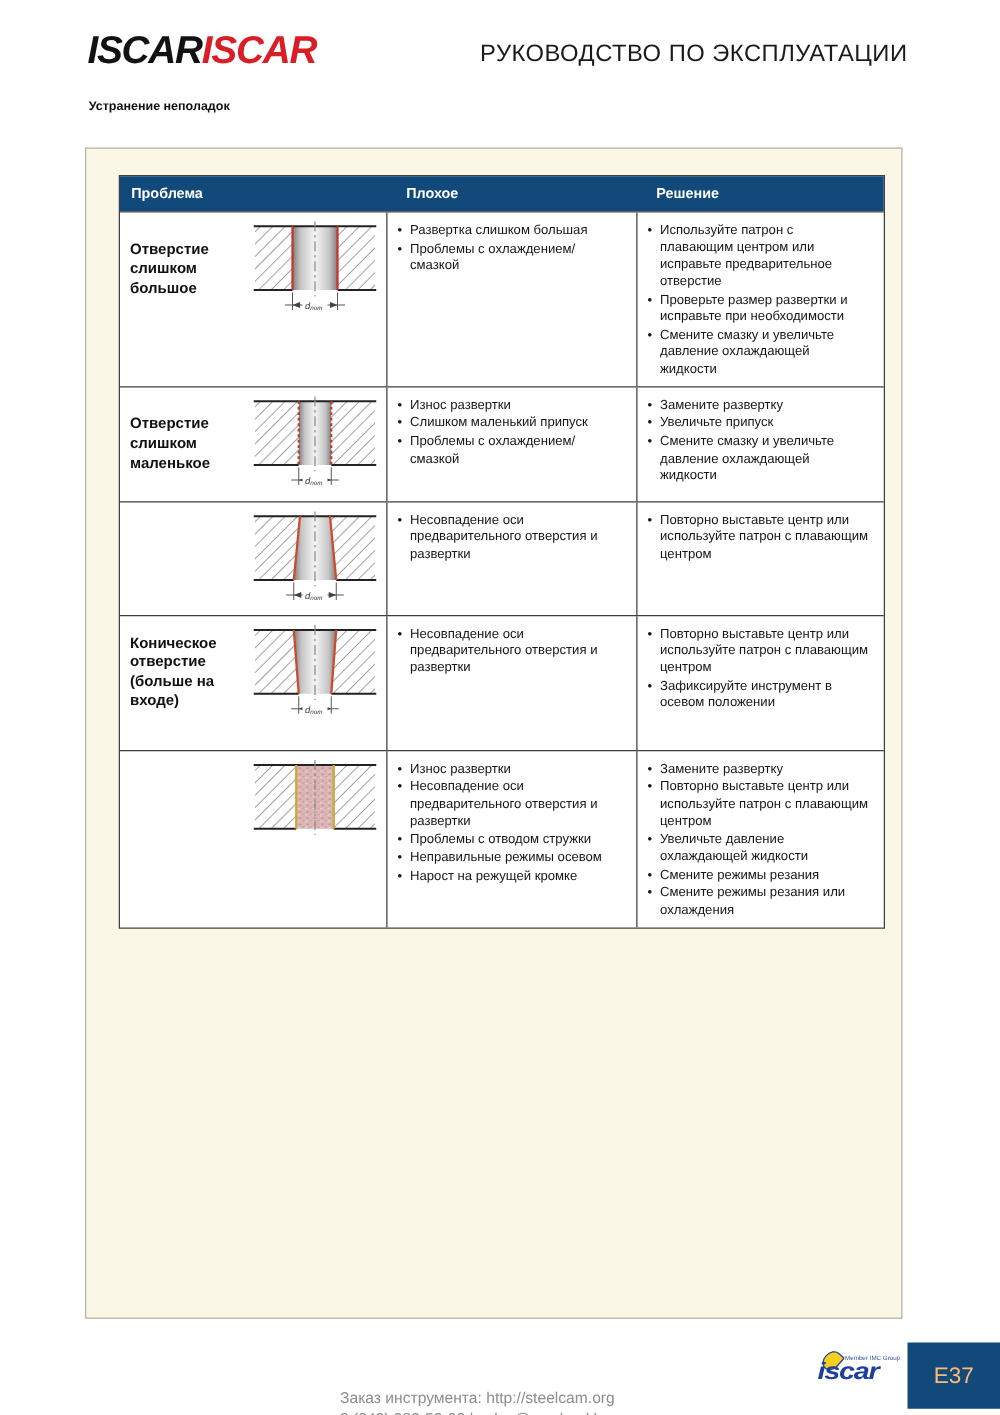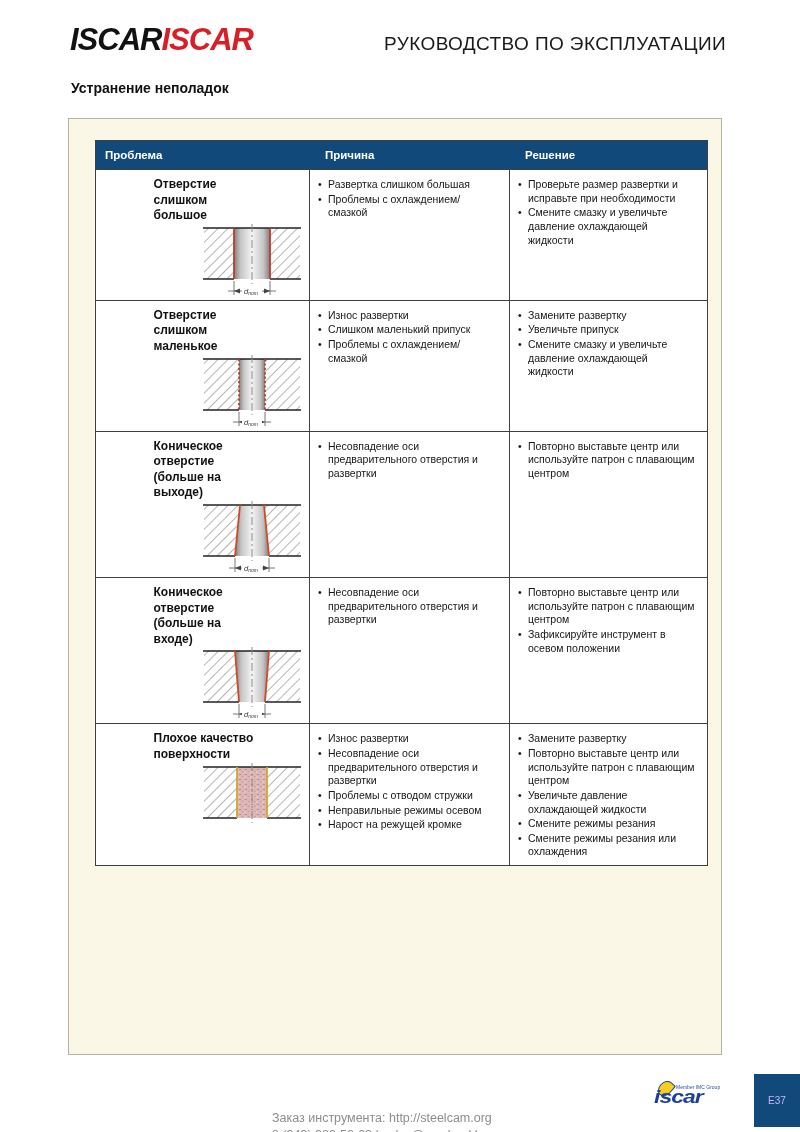--- a/index.html
+++ b/index.html
@@ -7,72 +7,72 @@
        font-family:"Liberation Sans","DejaVu Sans",sans-serif;color:#111;}
   .page{position:absolute;inset:0;background:#fff;}
 
   
   .brand{position:absolute;left:70px;top:22px;font-size:31px;font-weight:bold;
          font-style:italic;letter-spacing:-1px;white-space:nowrap;}
   .brand .iscar{color:#121212;}
   .brand .reamer{color:#D81E26;}
   .manual-title{position:absolute;right:74px;top:33px;font-size:19px;color:#1a1a1a;
                 letter-spacing:.4px;white-space:nowrap;}
-  .section-title{position:absolute;left:71px;top:80px;font-size:14px;font-weight:bold;margin:0;}
+  .section-title{position:absolute;left:71px;top:80px;font-size:10px;font-weight:bold;margin:0;}
 
   
   .panel{position:absolute;left:68px;top:118px;width:654px;height:937px;
          background:#FAF7E6;border:1px solid #b7b3a2;box-sizing:border-box;}
 
   
   .ttable{width:613px;margin:21px 0 0 26px;background:#fff;
           border:1.5px solid #3f3f3f;box-sizing:border-box;}
   .thead{display:grid;grid-template-columns:213px 200px 197px;background:#12497B;
          color:#fff;font-weight:bold;font-size:11.5px;height:28px;align-items:center;}
   .thead>div{padding-left:9px;box-sizing:border-box;}
   .thead>div:nth-child(n+2){padding-left:16px;}
   .trow{display:grid;grid-template-columns:213px 200px 197px;border-top:1.5px solid #3f3f3f;}
   .cell{box-sizing:border-box;}
   .cell+.cell{border-left:1.2px solid #3f3f3f;}
-  .pinner{display:flex;align-items:center;padding:7px 4px 0 8px;flex-direction:column;}
+  .pinner{display:flex;align-items:center;padding:7px 4px 0 8px;}
   .plabel{width:102px;font-size:12px;font-weight:bold;line-height:1.3;}
   .diag{margin-left:auto;margin-right:3px;flex:0 0 auto;}
   ul.bullets{margin:8px 0 6px 0;padding:0 10px 0 7px;list-style:none;
              font-size:10.5px;line-height:1.3;color:#161616;}
   ul.bullets li{position:relative;padding-left:11px;margin-bottom:1px;}
   ul.bullets li::before{content:"\2022";position:absolute;left:1px;top:0;}
 
   
   .order{position:absolute;left:272px;top:1110px;font-size:12.5px;line-height:1.35;
          color:#8d8d8d;}
   .flogo{position:absolute;left:650px;top:1080px;width:92px;height:36px;}
   .flame{position:absolute;left:9px;top:0;width:11px;height:15px;background:#F5CF1B;
          border:1px solid #1d3f9e;border-radius:65% 10% 60% 60%;transform:rotate(42deg);}
   .member{position:absolute;left:26px;top:4px;font-size:5px;color:#2b4ea0;white-space:nowrap;}
   .ftext{position:absolute;left:4px;top:6px;font-size:23px;font-weight:bold;font-style:italic;
          color:#1d3f9e;letter-spacing:-1px;transform:scaleY(.82);transform-origin:top left;}
-  .page-tab{position:absolute;right:0;top:1074px;width:46px;height:53px;background:#12497B;
-            color:#c4b5fd;font-size:10px;display:flex;align-items:center;justify-content:center;}
+  .page-tab{position:absolute;right:0;top:1074px;width:74px;height:53px;background:#12497B;
+            color:#fdba74;font-size:18px;display:flex;align-items:center;justify-content:center;}
 </style>
 </head>
 <body>
 
 <div class="page">
 
   <div class="brand">
     <span class="iscar">ISCAR</span><span class="reamer">ISCAR</span>
   </div>
   <div class="manual-title">РУКОВОДСТВО ПО ЭКСПЛУАТАЦИИ</div>
   <h2 class="section-title">Устранение неполадок</h2>
 
   <div class="panel">
     <div class="ttable">
       <div class="thead">
         <div>Проблема</div>
-        <div>Причина</div>
+        <div>Плохое</div>
         <div>Решение</div>
       </div>
       <div id="tbody">
           <div class="trow" style="min-height: 125px;">
             <div class="cell pcell">
       <div class="pinner">
         <div class="plabel">Отверстие слишком большое</div>
         <svg class="diag" width="100" height="76" viewBox="0 0 100 76">
                   <defs>
     <pattern id="hatch0" patternUnits="userSpaceOnUse" width="7" height="7" patternTransform="rotate(-45)">
@@ -112,20 +112,21 @@
       </div>
     </div>
     <div class="cell lcell">
       <ul class="bullets">
                 <li>Развертка слишком большая</li>
                 <li>Проблемы с охлаждением/ смазкой</li>
       </ul>
     </div>
     <div class="cell lcell">
       <ul class="bullets">
+        <li>Используйте патрон с плавающим центром или исправьте предварительное отверстие</li>
                 <li>Проверьте размер развертки и исправьте при необходимости</li>
                 <li>Смените смазку и увеличьте давление охлаждающей жидкости</li>
       </ul>
     </div>
           </div>
           <div class="trow" style="min-height: 91px;">
             <div class="cell pcell">
       <div class="pinner">
         <div class="plabel">Отверстие слишком маленькое</div>
         <svg class="diag" width="100" height="76" viewBox="0 0 100 76">
@@ -177,21 +178,20 @@
       <ul class="bullets">
         <li>Замените развертку</li>
                 <li>Увеличьте припуск</li>
                 <li>Смените смазку и увеличьте давление охлаждающей жидкости</li>
       </ul>
     </div>
           </div>
           <div class="trow" style="min-height: 90px;">
             <div class="cell pcell">
       <div class="pinner">
-        <div class="plabel">Коническое отверстие (больше на выходе)</div>
         <svg class="diag" width="100" height="76" viewBox="0 0 100 76">
                   <defs>
     <pattern id="hatch2" patternUnits="userSpaceOnUse" width="7" height="7" patternTransform="rotate(-45)">
       <rect width="7" height="7" fill="#ffffff"></rect>
                       <line x1="0" y1="0" x2="7" y2="0" stroke="#8d8d8d" stroke-width="1.3"></line>
     </pattern>
     <linearGradient id="metal2" x1="0" y1="0" x2="1" y2="0">
       <stop offset="0" stop-color="#7f7f7f"></stop>
                       <stop offset="0.18" stop-color="#c5c5c5"></stop>
       <stop offset="0.5" stop-color="#f4f4f4"></stop>
@@ -284,21 +284,20 @@
     <div class="cell lcell">
       <ul class="bullets">
         <li>Повторно выставьте центр или используйте патрон с плавающим центром</li>
                 <li>Зафиксируйте инструмент в осевом положении</li>
       </ul>
     </div>
           </div>
           <div class="trow" style="min-height: 137px;">
             <div class="cell pcell">
       <div class="pinner">
-        <div class="plabel">Плохое качество поверхности</div>
         <svg class="diag" width="100" height="76" viewBox="0 0 100 76">
                   <defs>
     <pattern id="hatch4" patternUnits="userSpaceOnUse" width="7" height="7" patternTransform="rotate(-45)">
       <rect width="7" height="7" fill="#ffffff"></rect>
                       <line x1="0" y1="0" x2="7" y2="0" stroke="#8d8d8d" stroke-width="1.3"></line>
     </pattern>
     <linearGradient id="metal4" x1="0" y1="0" x2="1" y2="0">
       <stop offset="0" stop-color="#7f7f7f"></stop>
                       <stop offset="0.18" stop-color="#c5c5c5"></stop>
       <stop offset="0.5" stop-color="#f4f4f4"></stop>

